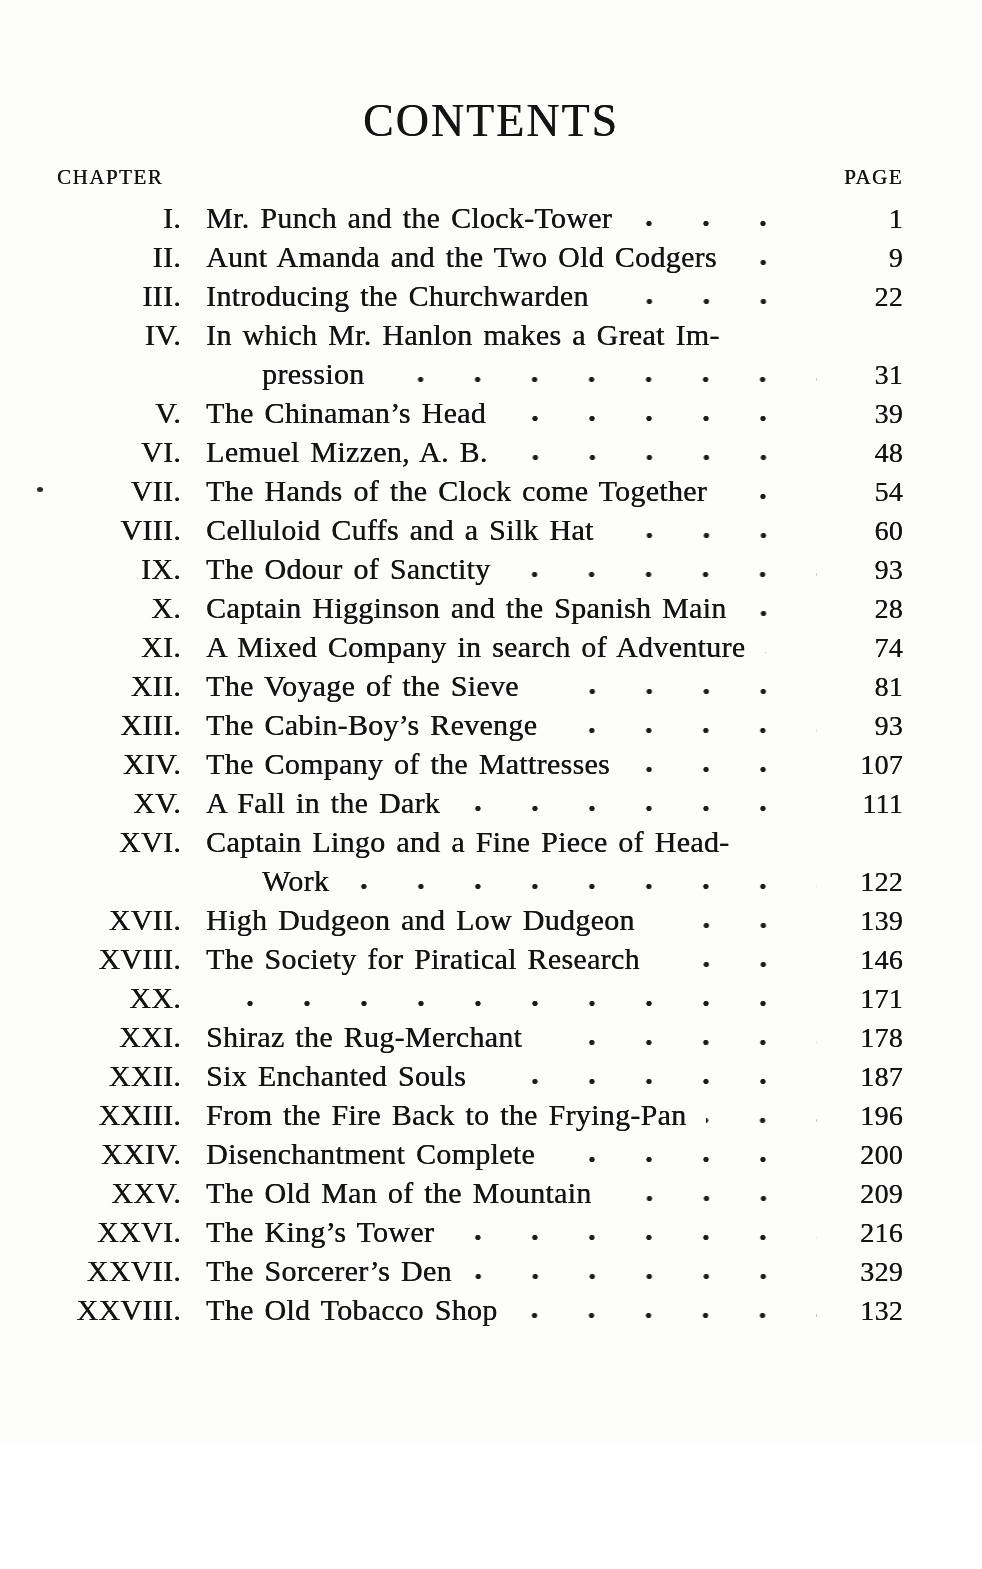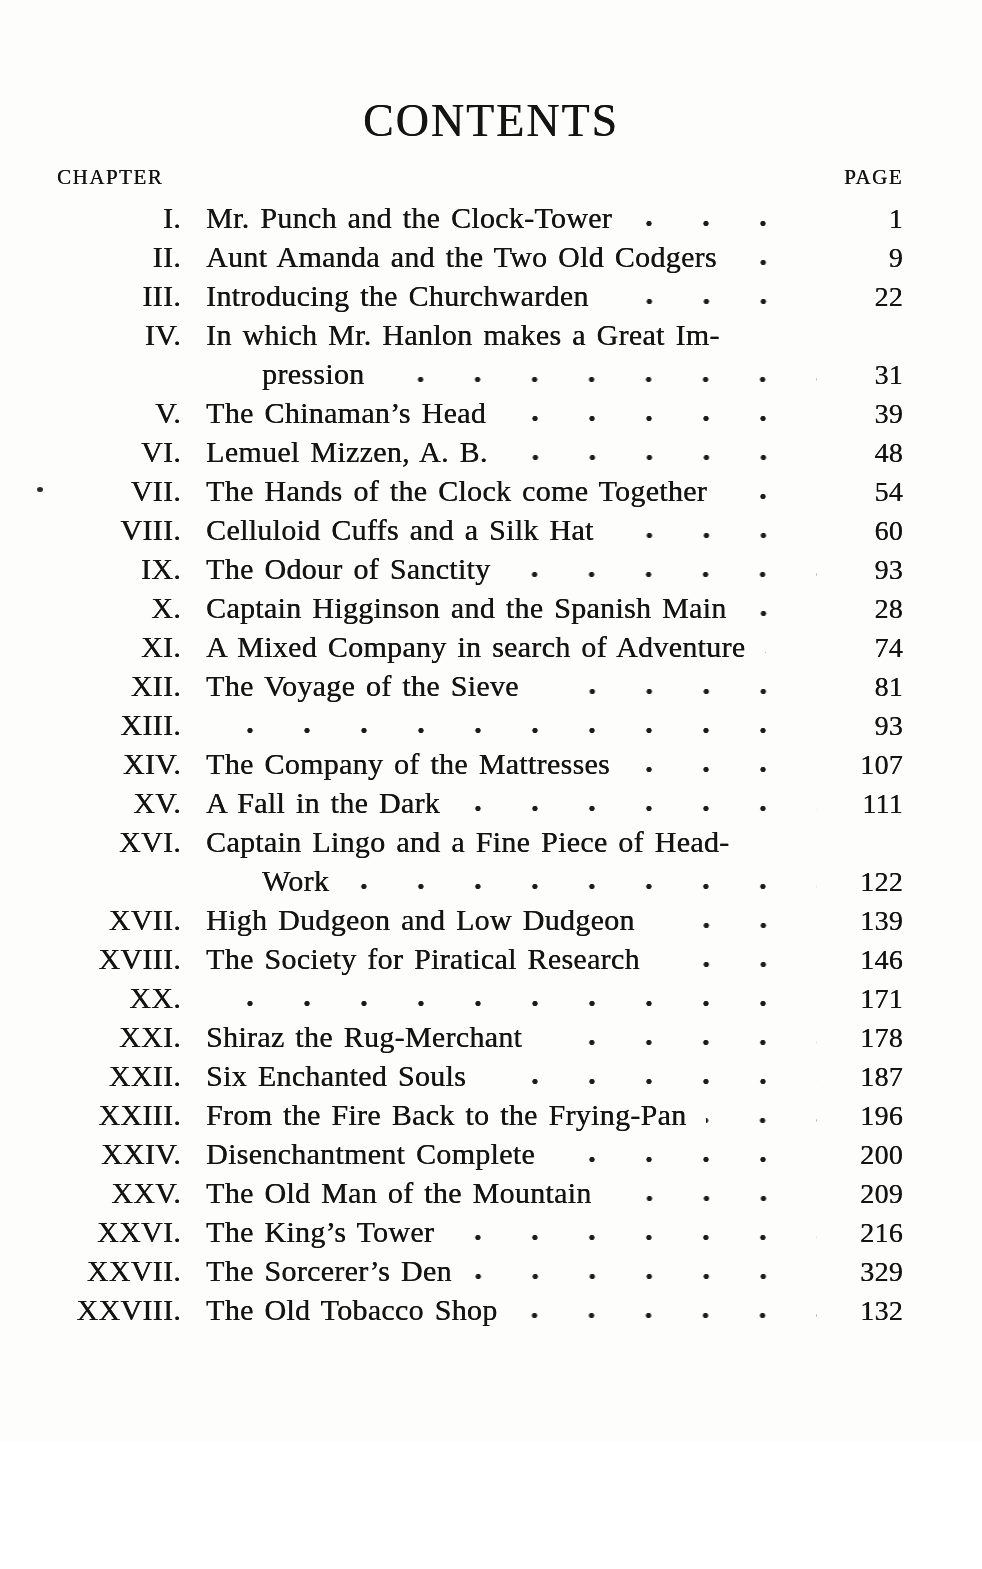--- a/index.html
+++ b/index.html
@@ -180,20 +180,21 @@
 
     <div class="row">
       <span class="num">XII.</span>
       <span class="t">The Voyage of the Sieve</span>
       <span class="leader"></span>
       <span class="pg">81</span>
     </div>
 
     <div class="row">
       <span class="num">XIII.</span>
+      <span class="t">The Cabin-Boy’s Revenge</span>
       <span class="leader"></span>
       <span class="pg">93</span>
     </div>
 
     <div class="row">
       <span class="num">XIV.</span>
       <span class="t">The Company of the Mattresses</span>
       <span class="leader"></span>
       <span class="pg">107</span>
     </div>

